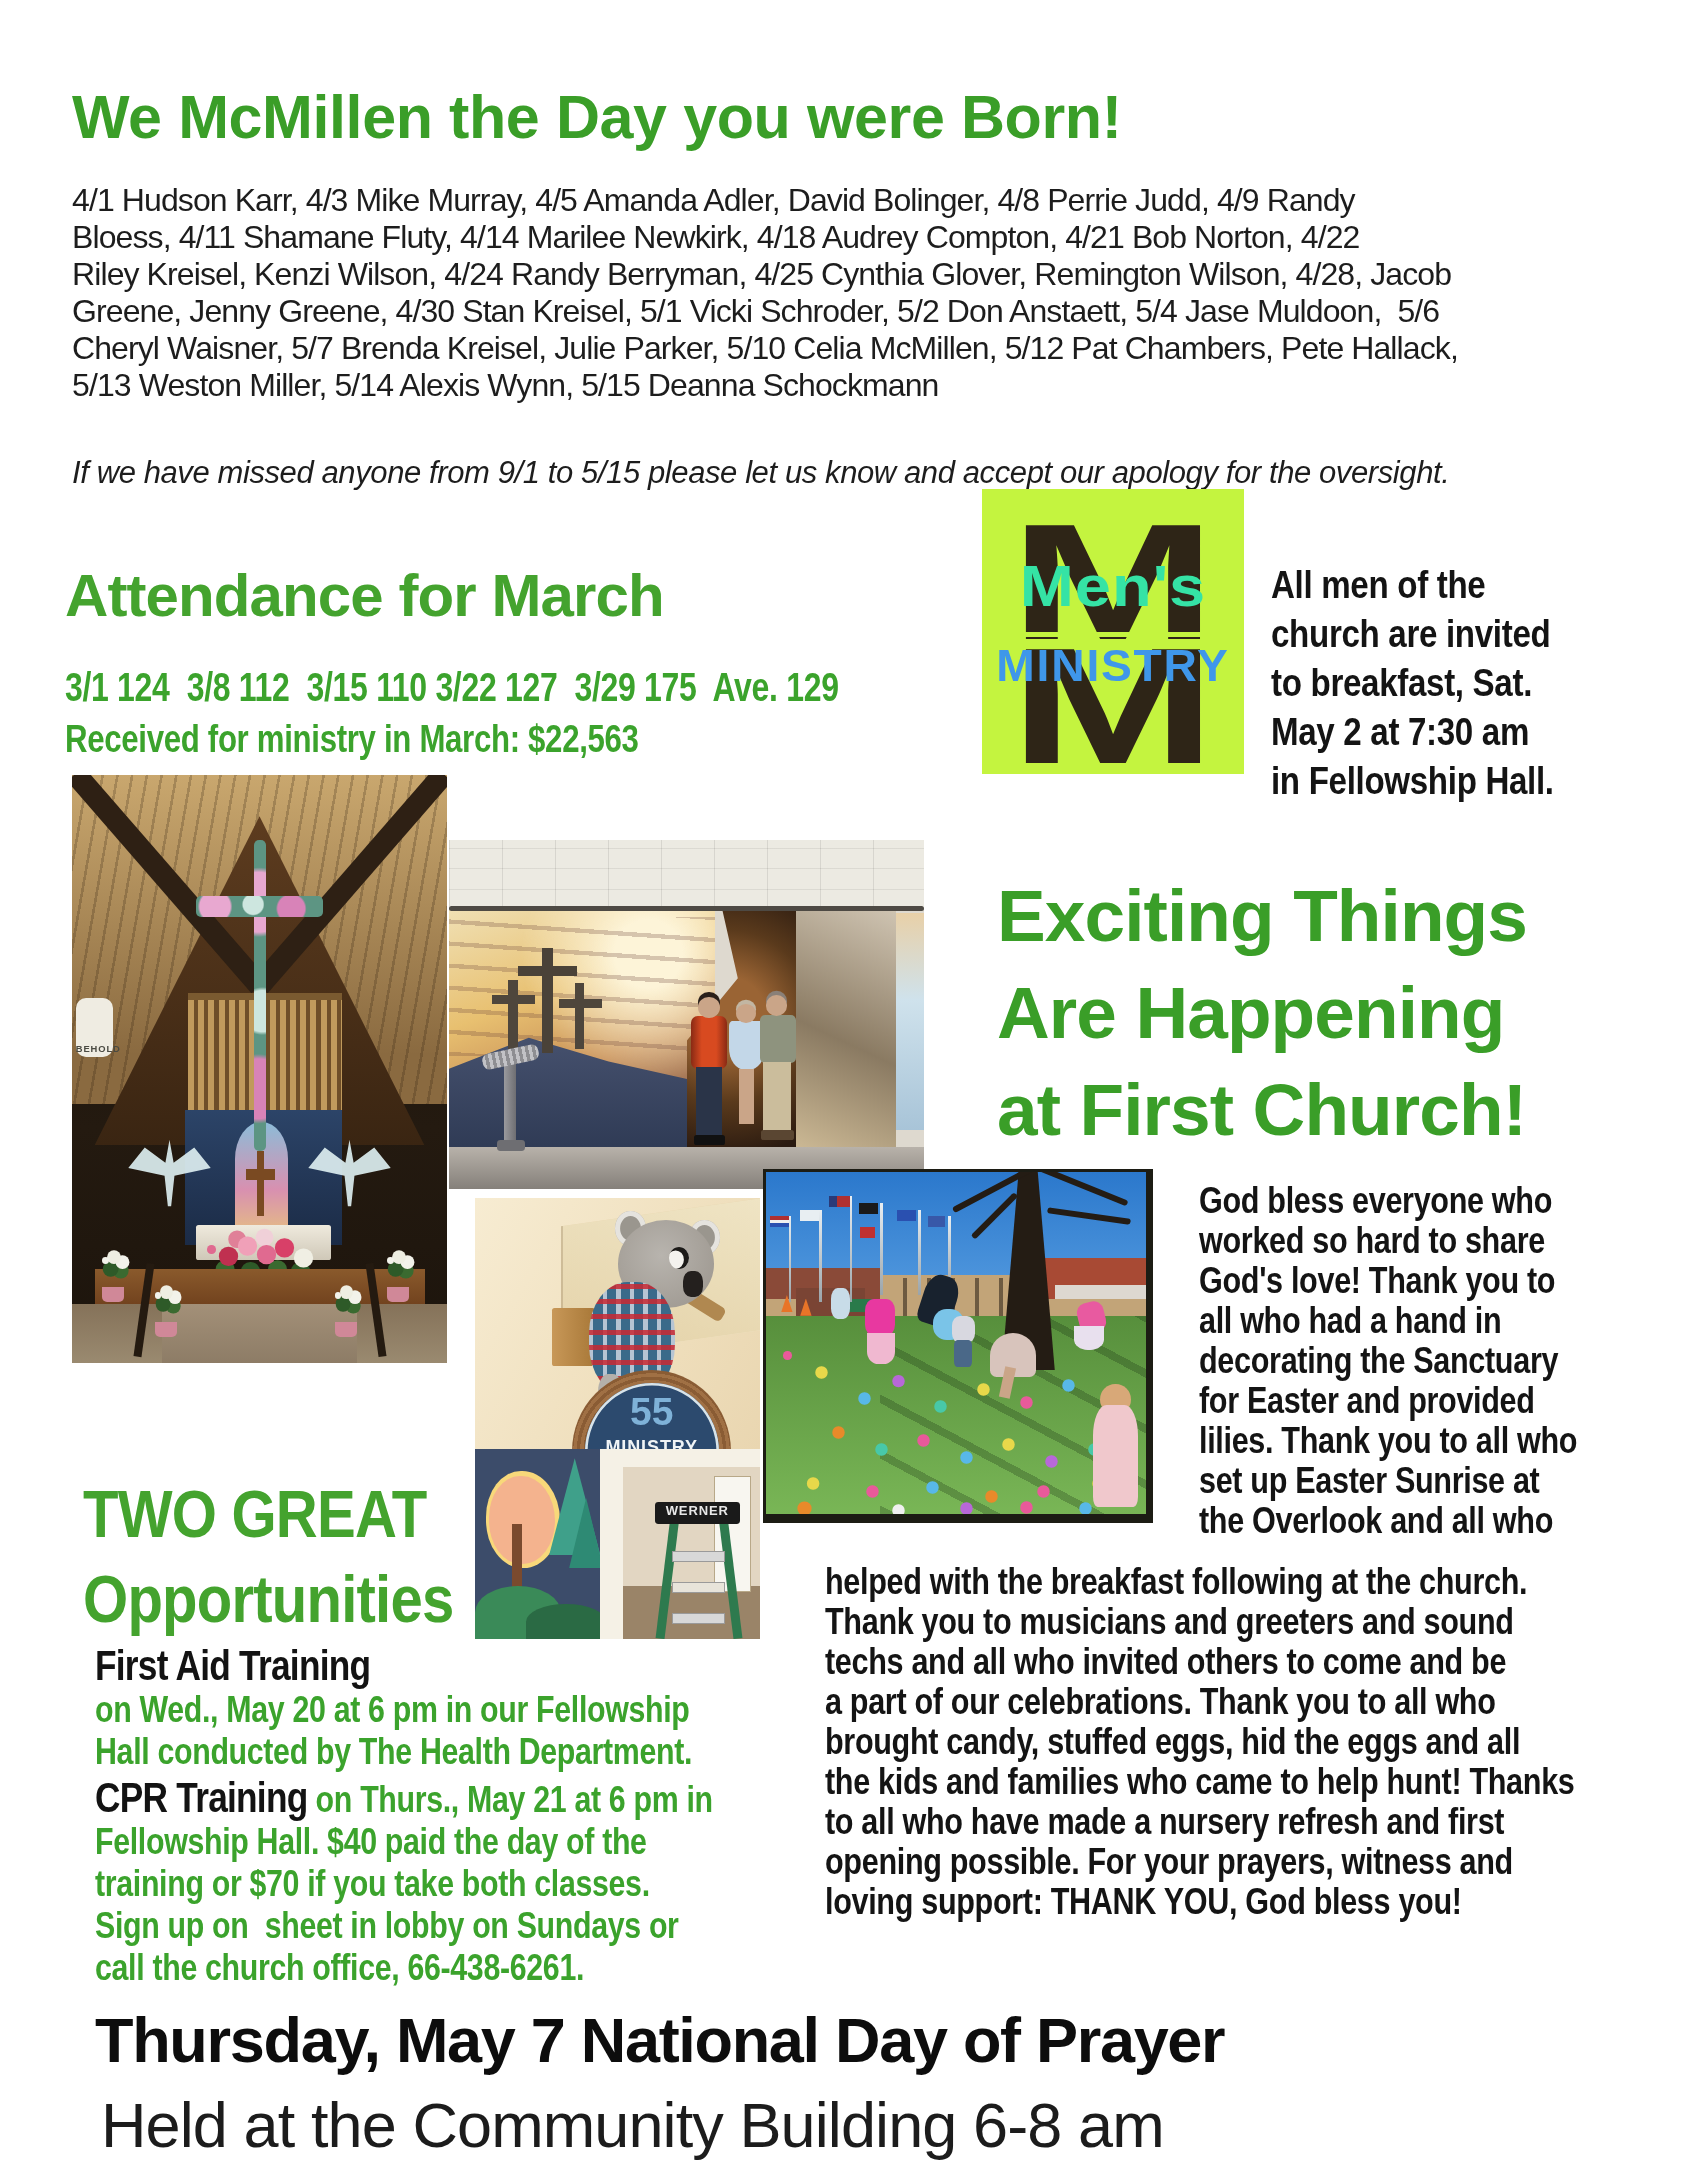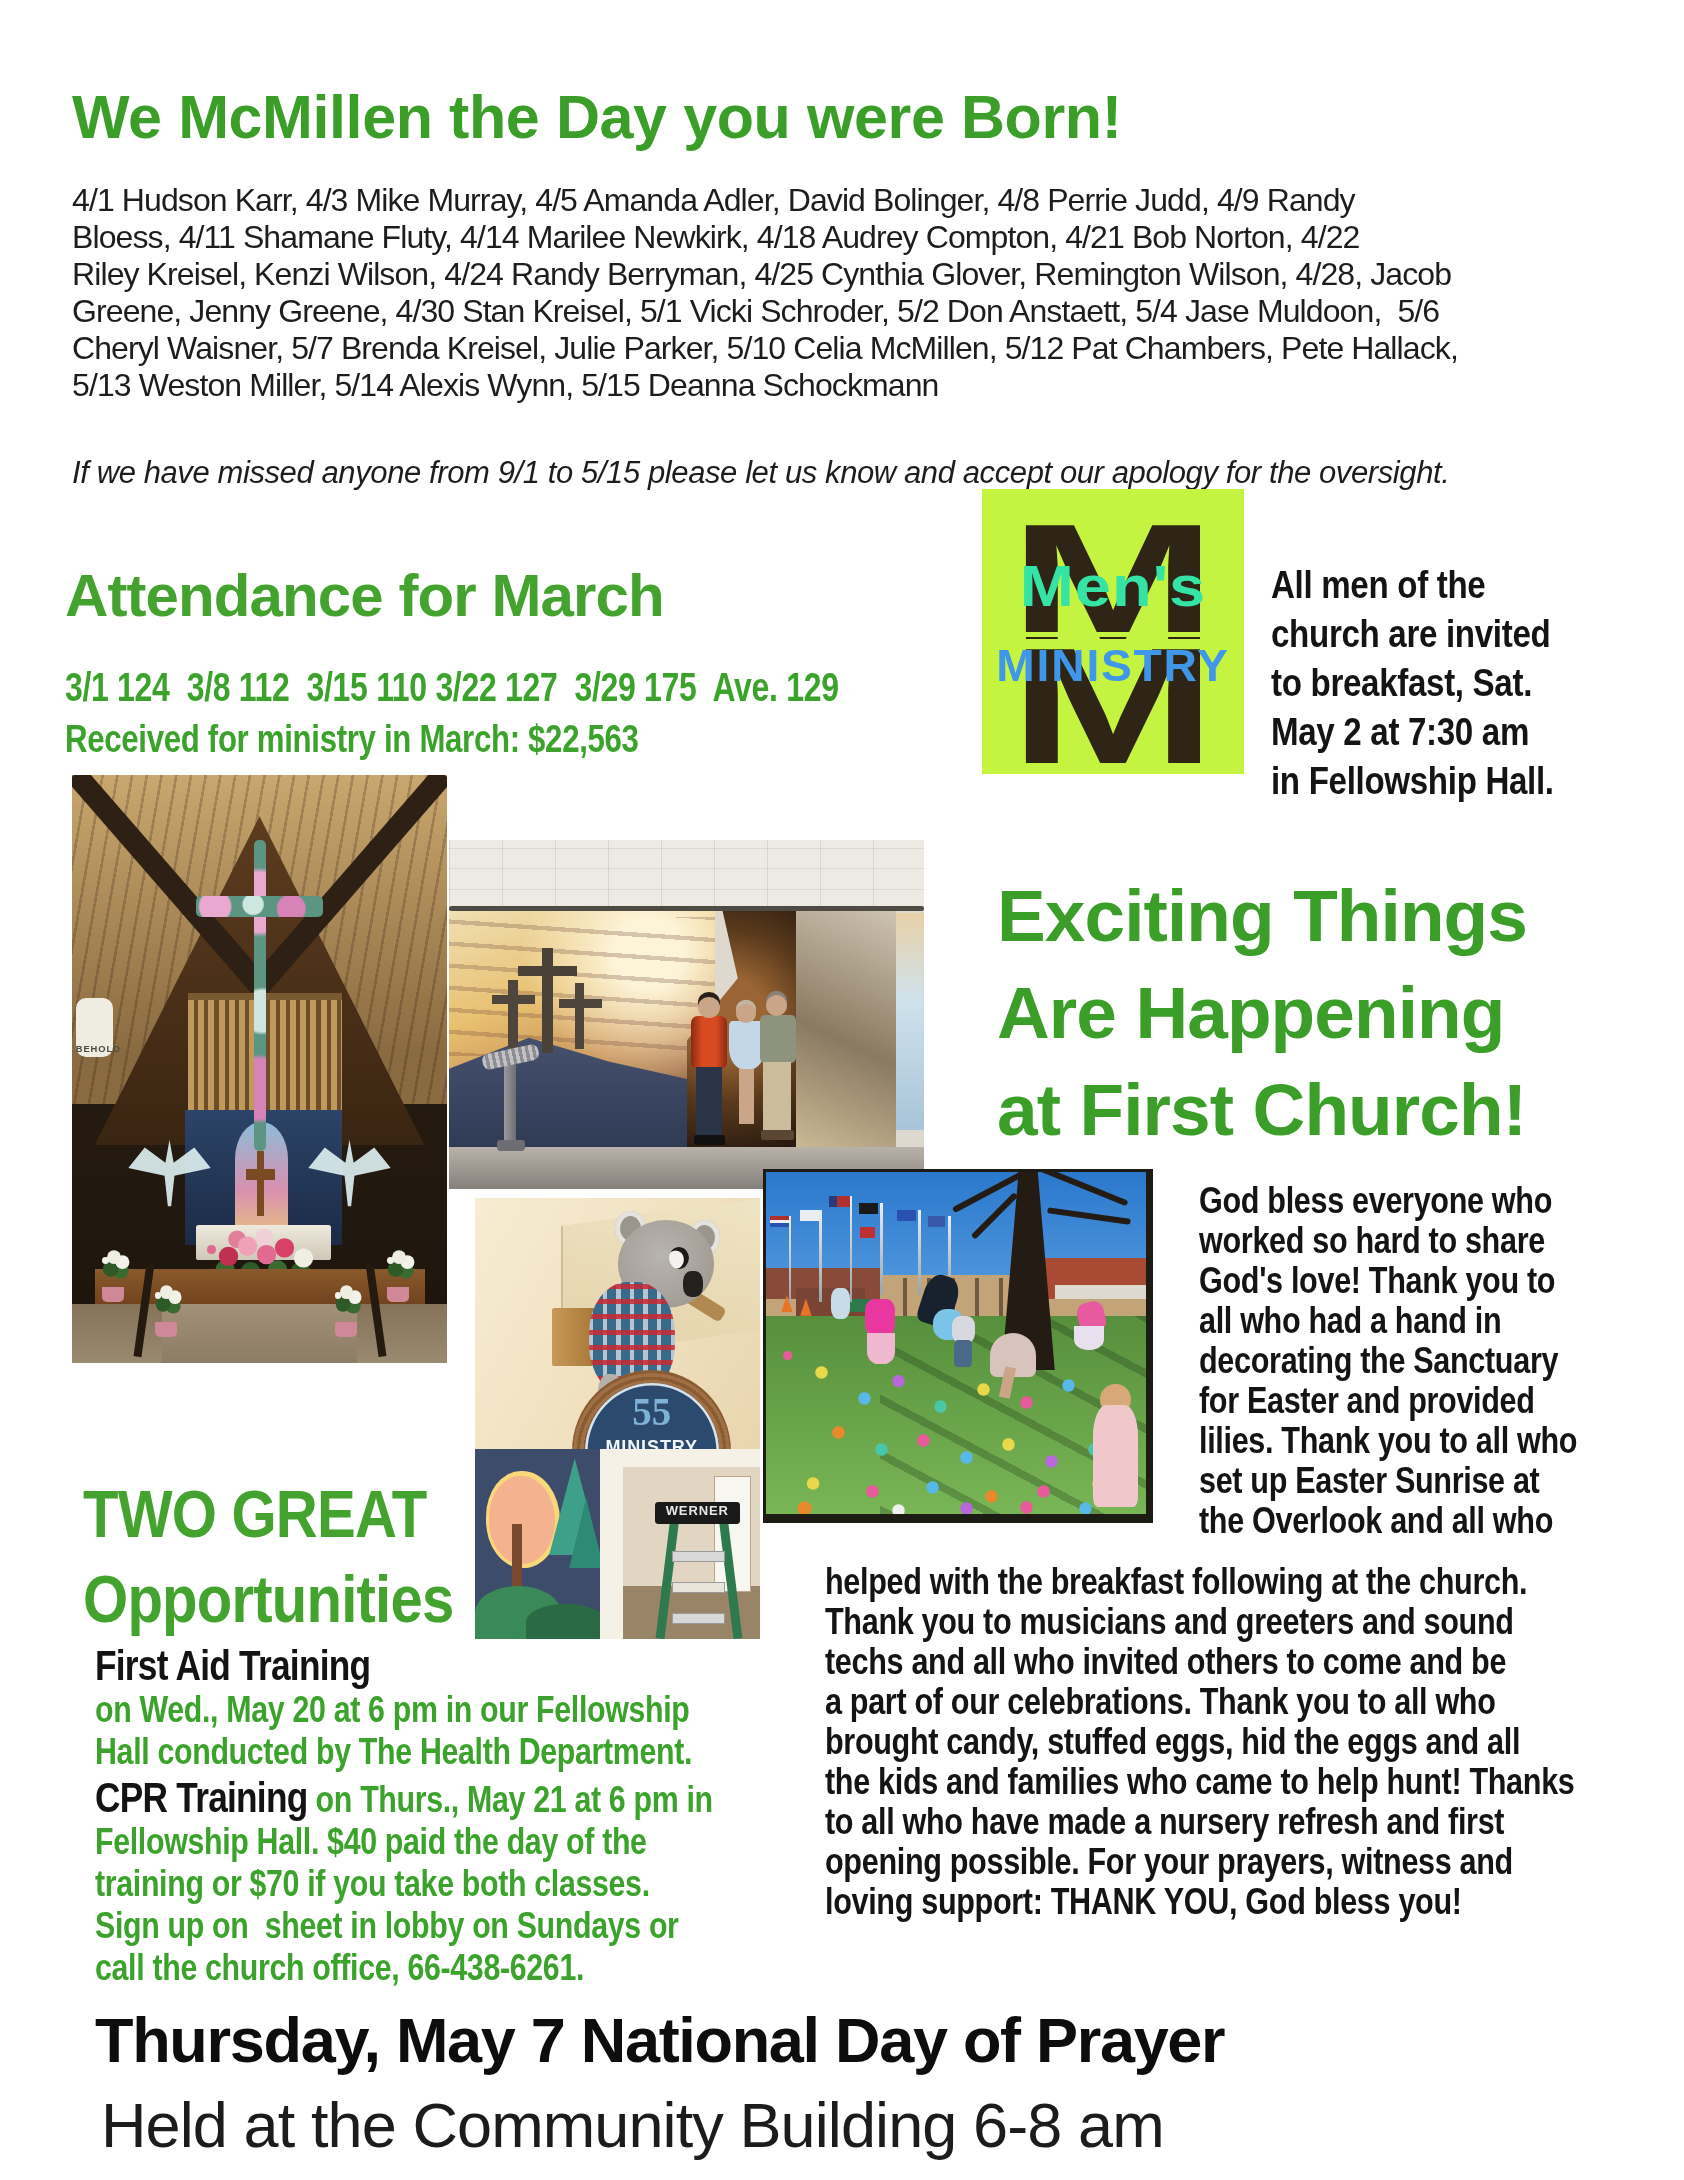--- a/index.html
+++ b/index.html
@@ -147,21 +147,21 @@
   .ko-nose{left:73%;top:16.5%;width:7%;height:6%;border-radius:40%;background:#24201e;}
   .ko-body{left:40%;top:19%;width:30%;height:26%;border-radius:45%;background:#3a6a8a;
       background-image:repeating-linear-gradient(0deg,rgba(200,40,50,.85) 0 5.1px,transparent 5.1px 15.3px),
                        repeating-linear-gradient(90deg,rgba(235,235,242,.7) 0 4.3px,transparent 4.3px 13.6px);}
   .ko-leg{left:43%;top:40%;width:9%;height:10%;background:#b4b0aa;border-radius:40%;box-shadow:0 6.8px 0 0 #e8e4de;}
   .ko-leg2{left:56%;top:42%;width:9%;height:10%;background:#a8a49e;border-radius:40%;}
   .ko-sign-wood{left:34%;top:39%;width:56%;height:37%;border-radius:50%;
       background:repeating-radial-gradient(circle at 50% 50%,#a07044 0 3.4px,#8a5c34 3.4px 6.8px);}
   .ko-sign-inner{left:38.5%;top:42%;width:47%;height:31%;border-radius:50%;background:#2c4a6e;
       box-shadow:inset 0 0 0 2.6px #d8e4ea;}
-  .ko-sign-55{left:38.5%;top:44%;width:47%;text-align:center;font-size:39px;line-height:39px;font-weight:700;color:#7fb2d8;font-family:Liberation Serif, serif;}
+  .ko-sign-55{left:38.5%;top:44%;width:47%;text-align:center;font-size:39px;line-height:39px;font-weight:700;color:#7fb2d8;}
   .ko-sign-nursery{left:38.5%;top:54.5%;width:47%;text-align:center;font-size:18px;line-height:19px;font-weight:700;color:#f0f4f6;letter-spacing:0.9px;}
   .ko-sign-cafe{left:38.5%;top:59%;width:47%;text-align:center;font-size:16px;line-height:17px;font-weight:700;color:#9fc0d8;letter-spacing:2.6px;}
   .ko-mural{left:0;top:57%;width:44%;height:43%;background:#3c4c6a;}
   .ko-tree-glow{left:4%;top:62%;width:26%;height:22%;border-radius:48% 52% 50% 50%;background:#f8d87a;}
   .ko-tree{left:5%;top:63%;width:23%;height:20%;border-radius:48% 52% 50% 50%;background:#f4b38e;}
   .ko-trunk{left:13%;top:74%;width:3.5%;height:24%;background:#7a4a2e;}
   .ko-pine{left:26%;top:59%;width:18%;height:22%;background:#3fa08a;clip-path:polygon(50% 0,100% 100%,0 100%);}
   .ko-pine2{left:33%;top:68%;width:12%;height:16%;background:#2e8a74;clip-path:polygon(50% 0,100% 100%,0 100%);}
   .ko-hill{left:0;top:88%;width:30%;height:12%;border-radius:100% 100% 0 0;background:#3a8a58;}
   .ko-hill2{left:18%;top:92%;width:28%;height:8%;border-radius:100% 100% 0 0;background:#2a6a44;}

